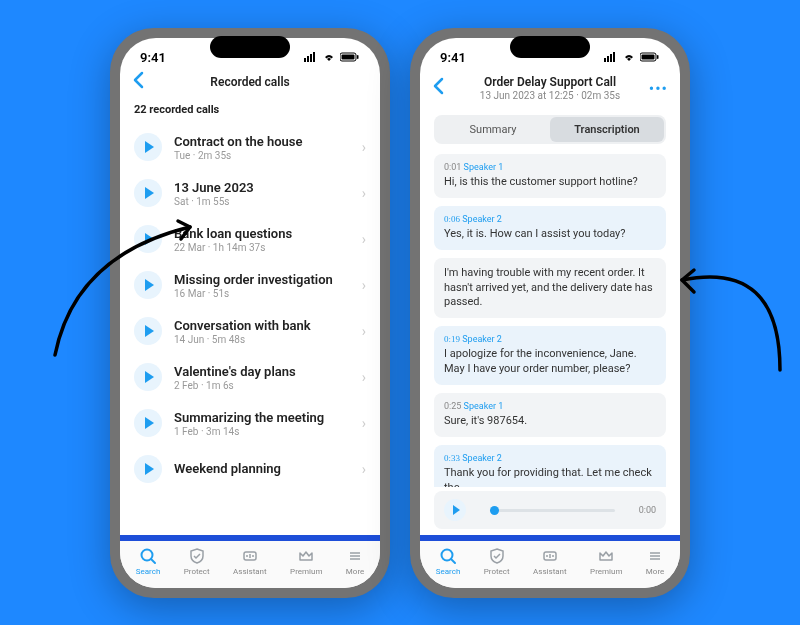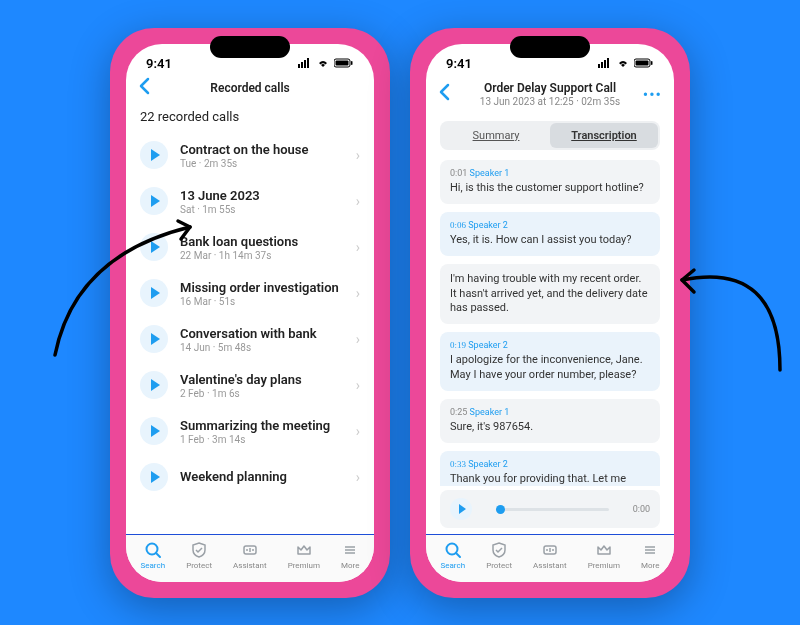--- a/index.html
+++ b/index.html
@@ -7,23 +7,23 @@
     width: 800px; height: 625px;
     background: #1e88ff;
     font-family: -apple-system, BlinkMacSystemFont, "Segoe UI", Roboto, sans-serif;
     position: relative;
     overflow: hidden;
   }
   .phone {
     position: absolute;
     width: 280px;
     height: 570px;
-    background: #ec4899;
+    background: #737373;
     border-radius: 44px;
-    padding: 16px;
+    padding: 10px;
     box-shadow: 0 10px 40px rgba(0,0,0,0.3);
   }
   .phone-left { left: 110px; top: 28px; }
   .phone-right { left: 410px; top: 28px; }
   .screen {
     width: 100%; height: 100%;
     background: #fff;
     border-radius: 36px;
     overflow: hidden;
     position: relative;
@@ -75,22 +75,22 @@
     margin-top: 1px;
   }
   .more-btn {
     position: absolute;
     right: 12px;
     color: #1e9df0;
     font-size: 16px;
     letter-spacing: 1px;
   }
   .count-header {
-    font-size: 13px;
-    font-weight: 400;
+    font-size: 11px;
+    font-weight: 700;
     color: #222;
     padding: 6px 14px 8px;
   }
   .list {
     flex: 1;
     overflow: hidden;
   }
   .call-item {
     display: flex;
     align-items: center;
@@ -129,21 +129,21 @@
     margin-top: 1px;
   }
   .chevron {
     color: #ccc;
     font-size: 14px;
   }
   .tab-bar {
     display: flex;
     justify-content: space-around;
     padding: 6px 4px 12px;
-    border-top: 1px solid #1d4ed8;
+    border-top: 6px solid #1d4ed8;
     background: #fafafa;
   }
   .tab-item {
     display: flex;
     flex-direction: column;
     align-items: center;
     gap: 2px;
     font-size: 8px;
     color: #888;
   }
@@ -158,21 +158,20 @@
     border-radius: 8px;
     padding: 2px;
   }
   .seg-btn {
     flex: 1;
     text-align: center;
     font-size: 11px;
     padding: 6px 0;
     border-radius: 6px;
     color: #555;
-    text-decoration: underline;
   }
   .seg-btn.active {
     background: #d8dce0;
     font-weight: 600;
     color: #333;
   }
   .transcript {
     flex: 1;
     padding: 0 14px;
     overflow: hidden;

